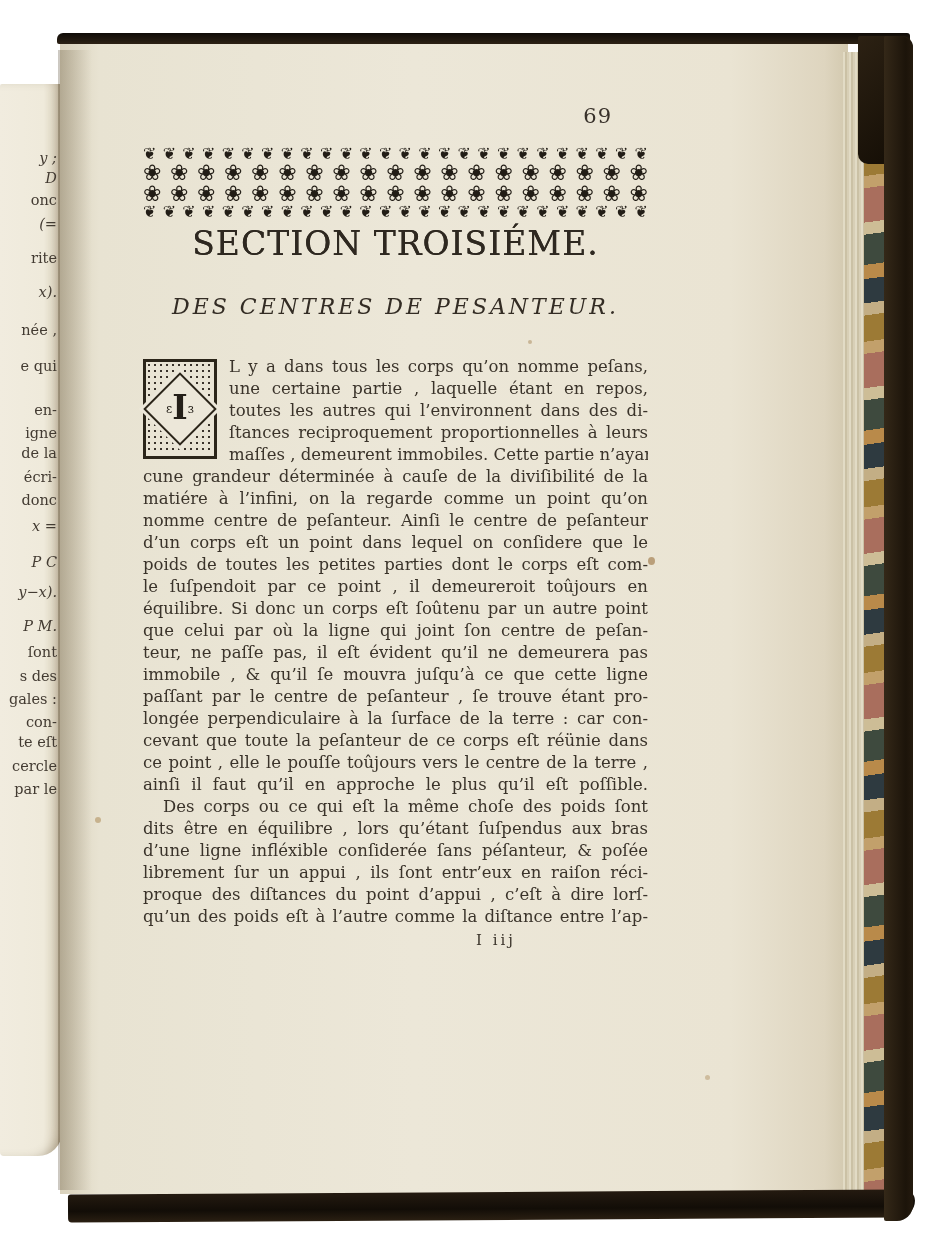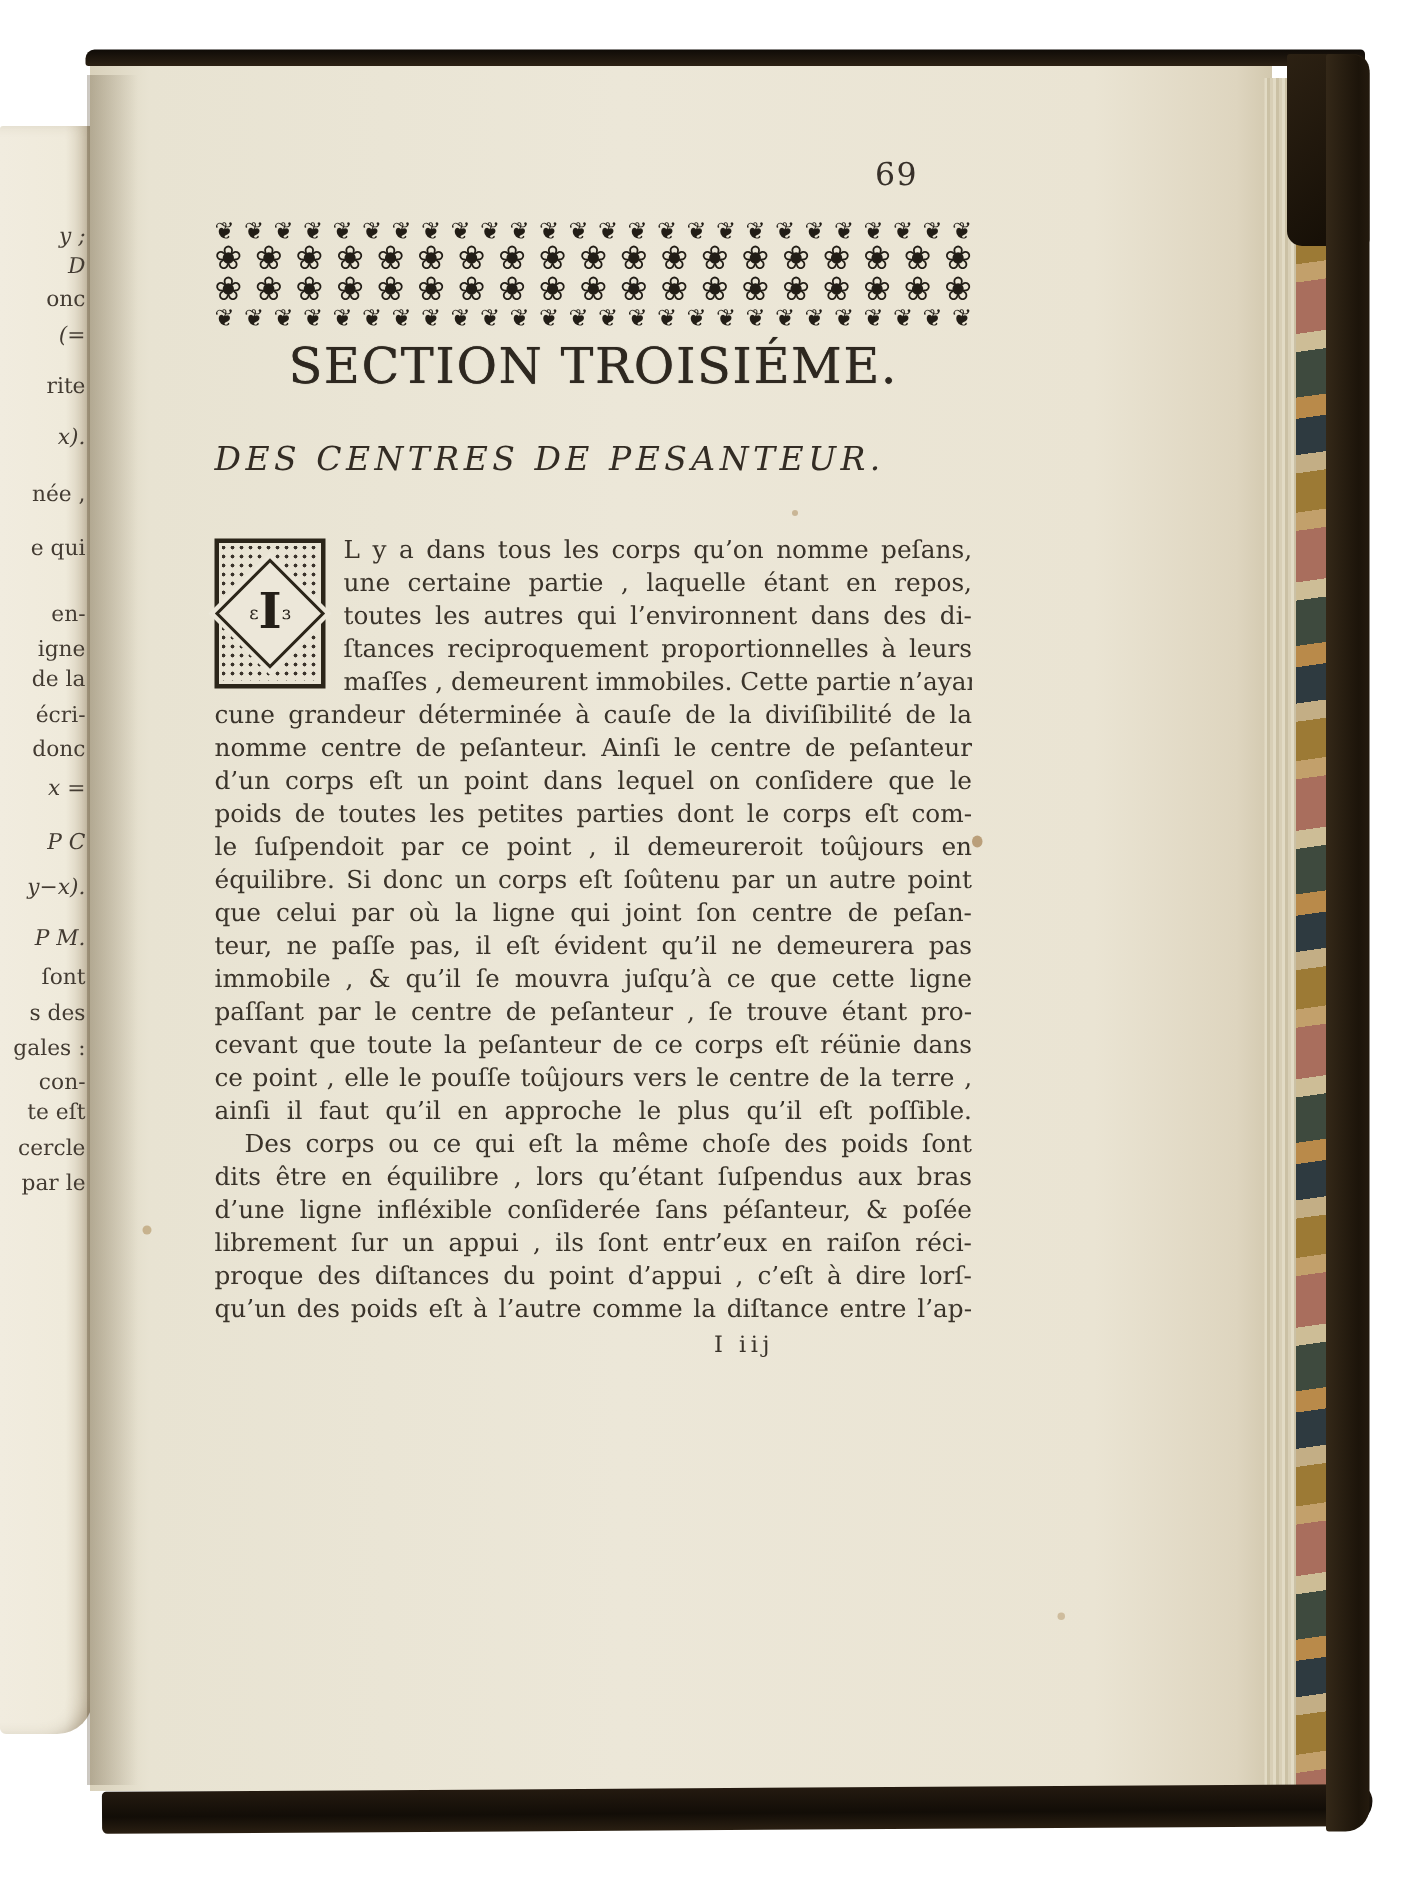--- a/index.html
+++ b/index.html
@@ -77,21 +77,21 @@
   .ornament-band{position:absolute;top:146px;left:0;width:505px;color:#221d16;}
   .orn-row{text-align:justify;text-align-last:justify;font-family:"DejaVu Sans",sans-serif;}
   .orn-small{font-size:16px;line-height:16px;}
   .orn-big{font-size:22px;line-height:21px;}
   .section-title{
     position:absolute;top:224px;left:0;width:505px;text-align:center;
     font-size:33px;letter-spacing:1px;color:#2e2820;white-space:nowrap;
     text-shadow:0 0 .5px #2e2820;
   }
   .section-subtitle{
-    position:absolute;top:294px;left:0;width:505px;
+    position:absolute;top:294px;left:0;width:505px;text-align:center;
     font-style:italic;font-size:22px;letter-spacing:3px;color:#332c24;white-space:nowrap;
   }
   .body-text{position:absolute;top:356px;left:0;width:505px;font-size:16.5px;}
   .bl{
     text-align:justify;text-align-last:justify;text-justify:inter-word;
     line-height:22px;max-height:22px;overflow:hidden;white-space:nowrap;
   }
   .bl.indent{text-indent:20px;}
   .dropcap{
     float:left;width:74px;height:100px;margin:3px 12px 2px 0;position:relative;
@@ -176,29 +176,31 @@
       <div class="diamond"></div>
       <div class="letter"><span class="mark">ɛ</span><span>I</span><span class="mark">ɜ</span></div>
     </div>
 
     <div class="bl">L y a dans tous les corps qu’on nomme peſans,</div>
     <div class="bl">une certaine partie , laquelle étant en repos,</div>
     <div class="bl">toutes les autres qui l’environnent dans des di-</div>
     <div class="bl">ſtances reciproquement proportionnelles à leurs</div>
     <div class="bl">maſſes , demeurent immobiles. Cette partie n’ayant au-</div>
     <div class="bl">cune grandeur déterminée à cauſe de la diviſibilité de la</div>
+    <div class="bl">matiére à l’infini, on la regarde comme un point qu’on</div>
     <div class="bl">nomme centre de peſanteur. Ainſi le centre de peſanteur</div>
     <div class="bl">d’un corps eſt un point dans lequel on conſidere que le</div>
     <div class="bl">poids de toutes les petites parties dont le corps eſt com-</div>
     <div class="bl">le ſuſpendoit par ce point , il demeureroit toûjours en</div>
     <div class="bl">équilibre. Si donc un corps eſt ſoûtenu par un autre point</div>
     <div class="bl">que celui par où la ligne qui joint ſon centre de peſan-</div>
     <div class="bl">teur, ne paſſe pas, il eſt évident qu’il ne demeurera pas</div>
     <div class="bl">immobile , &amp; qu’il ſe mouvra juſqu’à ce que cette ligne</div>
     <div class="bl">paſſant par le centre de peſanteur , ſe trouve étant pro-</div>
+    <div class="bl">longée perpendiculaire à la ſurface de la terre : car con-</div>
     <div class="bl">cevant que toute la peſanteur de ce corps eſt réünie dans</div>
     <div class="bl">ce point , elle le pouſſe toûjours vers le centre de la terre ,</div>
     <div class="bl">ainſi il faut qu’il en approche le plus qu’il eſt poſſible.</div>
 
     <div class="bl indent">Des corps ou ce qui eſt la même choſe des poids ſont</div>
     <div class="bl">dits être en équilibre , lors qu’étant ſuſpendus aux bras</div>
     <div class="bl">d’une ligne infléxible conſiderée ſans péſanteur, &amp; poſée</div>
     <div class="bl">librement ſur un appui , ils ſont entr’eux en raiſon réci-</div>
     <div class="bl">proque des diſtances du point d’appui , c’eſt à dire lorſ-</div>
     <div class="bl">qu’un des poids eſt à l’autre comme la diſtance entre l’ap-</div>

